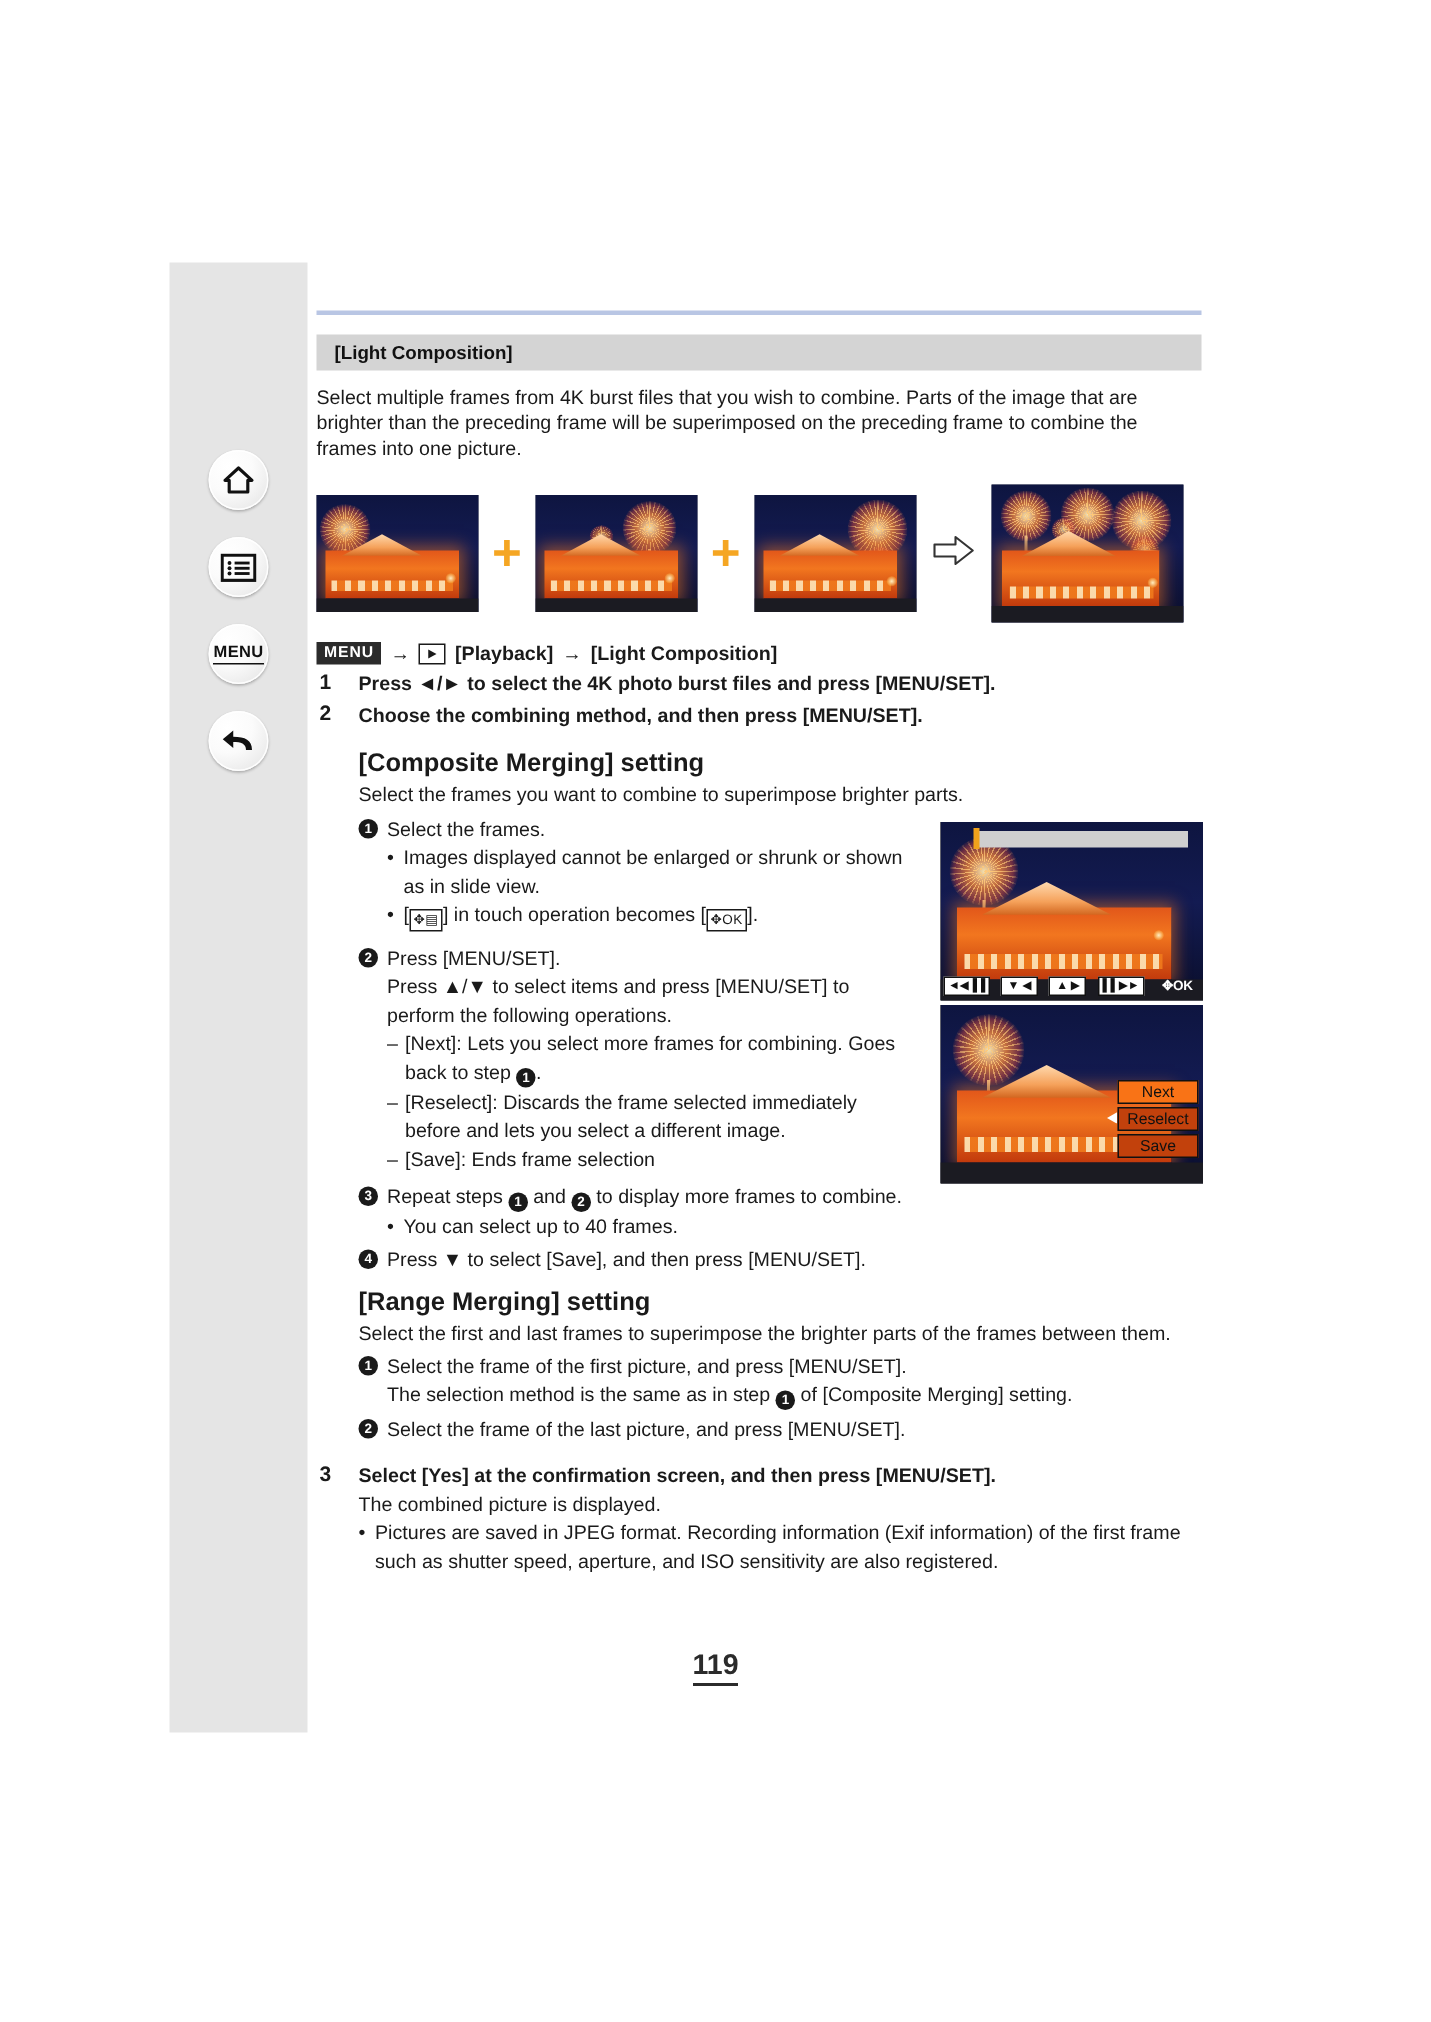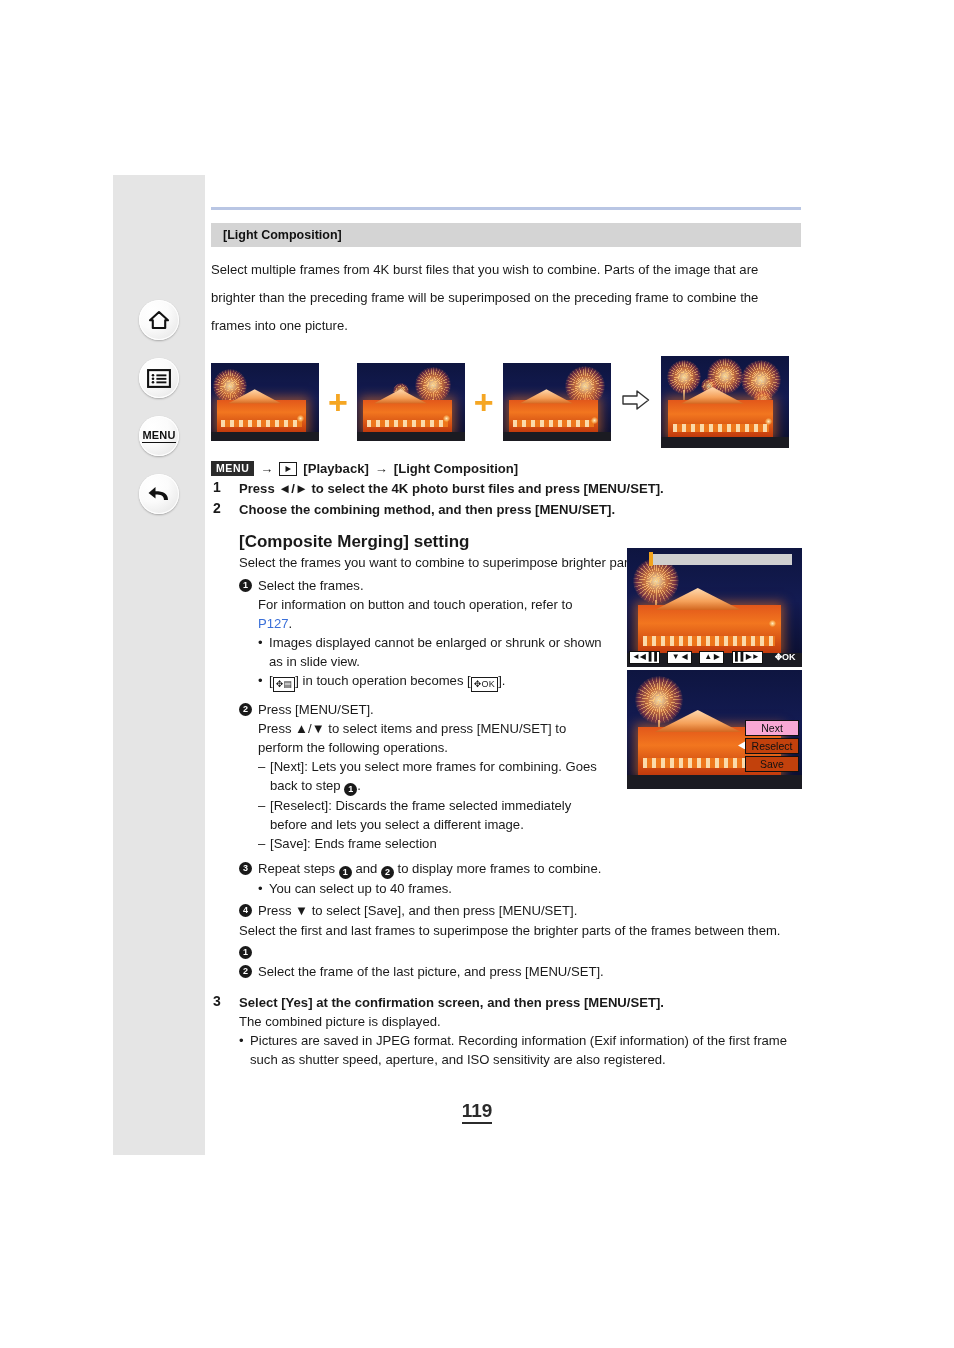--- a/index.html
+++ b/index.html
@@ -84,21 +84,21 @@
     display: flex;
     align-items: center;
     padding-left: 12px;
     font-size: 12.5px;
     font-weight: bold;
     color: #111;
   }
 
   .body-text {
     font-size: 13.1px;
-    line-height: 28px;
+    line-height: 17px;
     color: #1a1a1a;
   }
   #intro-para { margin-top: 9px; }
 
   
   #illus {
     margin-top: 14px;
     display: flex;
     align-items: center;
     height: 96px;
@@ -386,21 +386,21 @@
     background: #c2410c;
     color: #111;
     font-size: 10.5px;
     display: flex;
     align-items: center;
     justify-content: center;
     border: 1px solid #111;
     box-sizing: border-box;
   }
   .cam-menu-item.selected {
-    background: #f9a8d4;
+    background: #f97316;
     color: #111;
   }
   .cam-cursor {
     position: absolute;
     right: 57px;
     top: 60%;
     width: 7px; height: 8px;
     background: #fff;
     clip-path: polygon(100% 0, 100% 100%, 0 50%);
   }
@@ -560,24 +560,20 @@
   </div>
 
   <div class="indent-block">
     <div class="sub-head">[Composite Merging] setting</div>
     <div class="sub-text">Select the frames you want to combine to superimpose brighter parts.</div>
 
     <div class="circ-row">
       <div class="circ">1</div>
       <div class="circ-body" style="width:352px;">
         <div>Select the frames.</div>
-        <div>
-          <span>For information on button and touch operation, refer to</span>
-          <span class="link">P127</span><span>.</span>
-        </div>
         <div class="bullet-row" style="margin-left:0;">
           <span class="bullet-dot">•</span>
           <span>Images displayed cannot be enlarged or shrunk or shown as in slide view.</span>
         </div>
         <div class="bullet-row" style="margin-left:0;">
           <span class="bullet-dot">•</span>
           <span>
             <span>[</span><span class="icon-box">✥▤</span><span>] in touch operation becomes [</span><span class="icon-box">✥OK</span><span>].</span>
           </span>
         </div>
@@ -618,24 +614,31 @@
     <div class="bullet-row">
       <span class="bullet-dot">•</span>
       <span>You can select up to 40 frames.</span>
     </div>
 
     <div class="circ-row" style="margin-top:3px;">
       <div class="circ">4</div>
       <div class="circ-body">Press ▼ to select [Save], and then press [MENU/SET].</div>
     </div>
 
+    <div class="sub-head" style="margin-top:9px;">[Range Merging] setting</div>
     <div class="sub-text">Select the first and last frames to superimpose the brighter parts of the frames between them.</div>
 
     <div class="circ-row" style="margin-top:3px;">
       <div class="circ">1</div>
+      <div class="circ-body">
+        <div>Select the frame of the first picture, and press [MENU/SET].</div>
+        <div class="sub-indent" style="margin-left:0;">
+          <span>The selection method is the same as in step </span><span class="circ-inline">1</span><span> of [Composite Merging] setting.</span>
+        </div>
+      </div>
     </div>
 
     <div class="circ-row" style="margin-top:3px;">
       <div class="circ">2</div>
       <div class="circ-body">Select the frame of the last picture, and press [MENU/SET].</div>
     </div>
   </div>
 
   <div class="step-row" style="margin-top:12px;">
     <div class="step-num">3</div>

